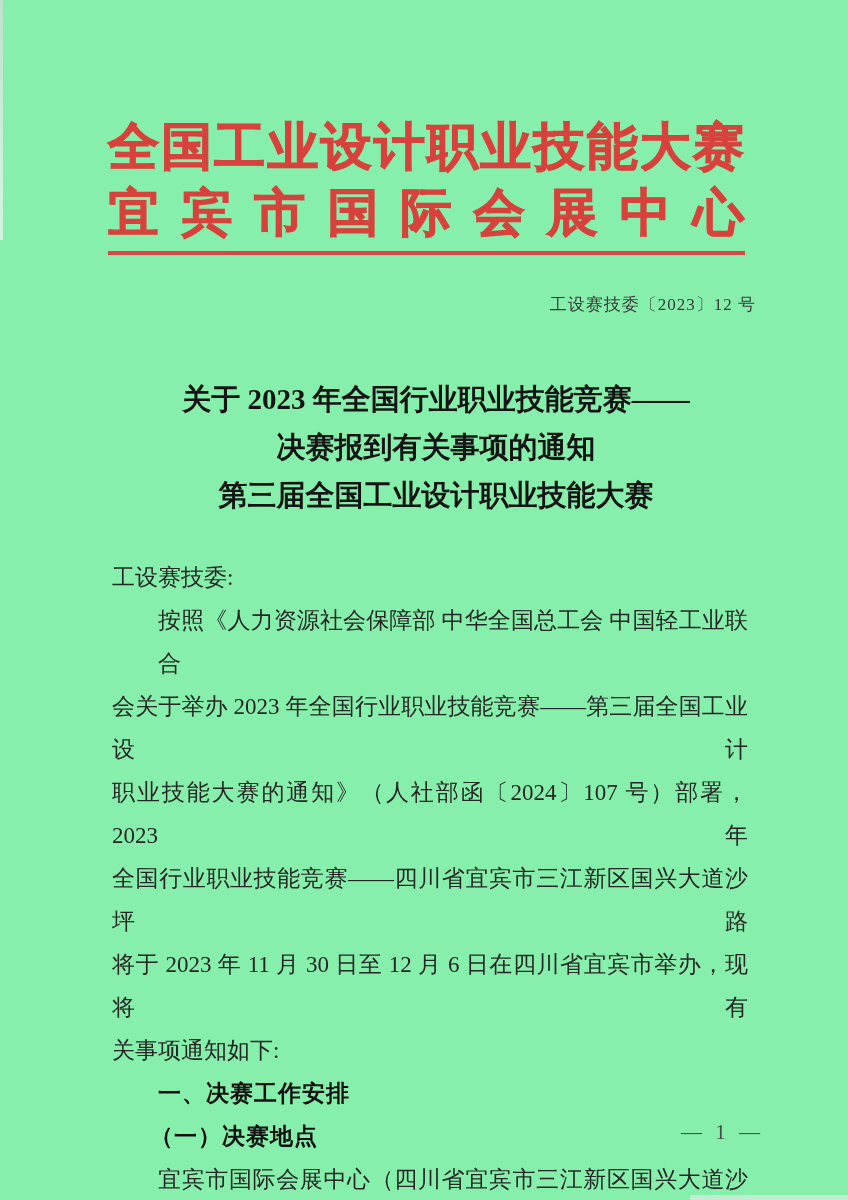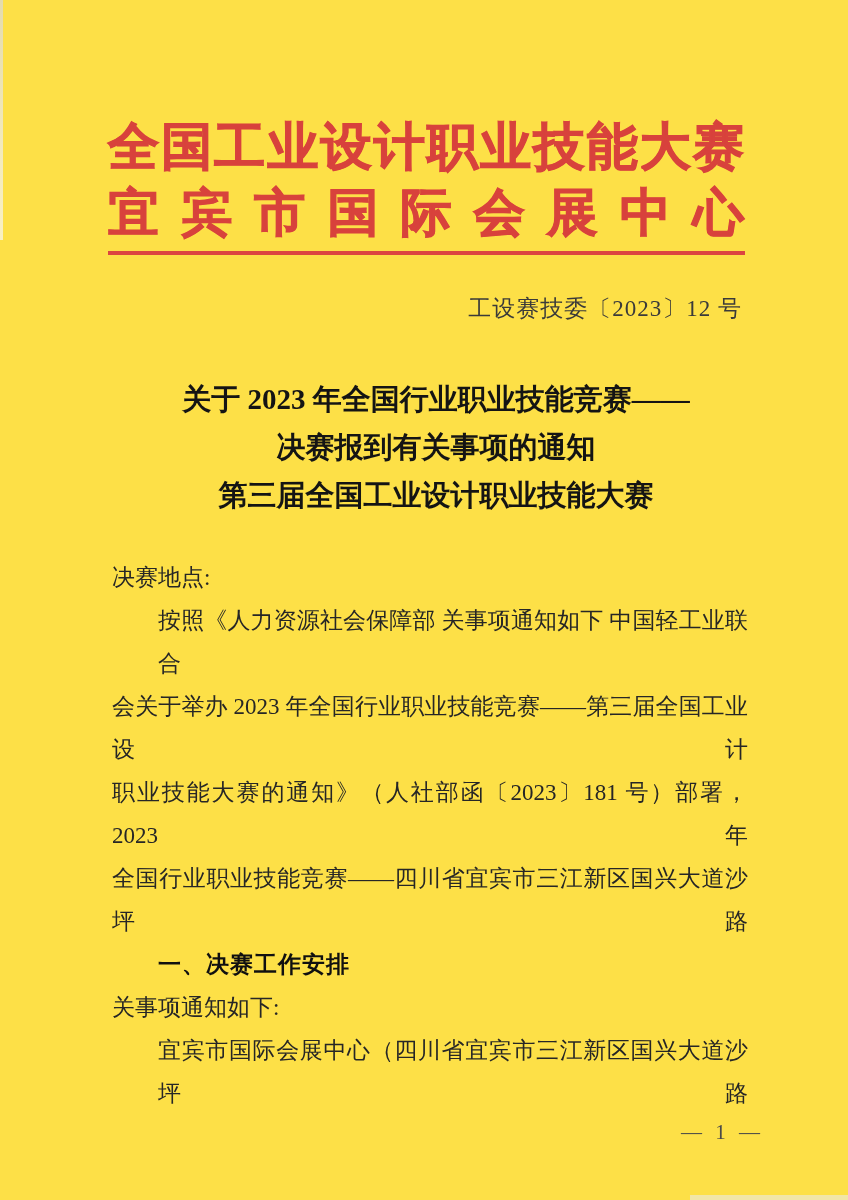--- a/index.html
+++ b/index.html
@@ -1,20 +1,20 @@
 <!DOCTYPE html>
 <html lang="zh"><head>
 <meta charset="utf-8">
 <style>
   html, body { margin: 0; padding: 0; background: #ffffff; }
   .page {
     position: relative;
     width: 848px;
     height: 1200px;
-    background: #fde047;
+    background: #86efac;
     overflow: hidden;
     font-family: "Liberation Serif", serif;
   }
   
   .scan-edge {
     position: absolute;
     left: 0; top: 0;
     width: 3px; height: 240px;
     background: linear-gradient(#d9d9d9, #efefef 65%, #f7f7f7);
     opacity: .7;
@@ -37,22 +37,22 @@
   .letterhead .lh-line { text-align: justify; text-align-last: justify; }
   .red-rule {
     position: absolute;
     left: 108px; top: 251px;
     width: 637px; height: 4px;
     background: #dc4540;
   }
   
   .doc-number {
     position: absolute;
-    top: 293px; right: 106px;
-    font-size: 23px;
+    top: 293px; right: 92px;
+    font-size: 17px;
     color: #3a3a3a;
     letter-spacing: 1px;
     font-family: "Liberation Serif", serif;
   }
   
   .title {
     position: absolute;
     left: 12px; top: 375px;
     width: 848px;
     text-align: center;
@@ -120,27 +120,29 @@
 
   <div class="doc-number">工设赛技委〔2023〕12 号</div>
 
   <div class="title">
     <div>关于 2023 年全国行业职业技能竞赛——</div>
     <div>决赛报到有关事项的通知</div>
     <div>第三届全国工业设计职业技能大赛</div>
   </div>
 
   <div class="body-text">
-    <div class="line">决赛地点:</div>
-    <div class="just indent">按照《人力资源社会保障部 关事项通知如下 中国轻工业联合</div>
+    <div class="line">工设赛技委:</div>
+    <div class="just indent">按照《人力资源社会保障部 中华全国总工会 中国轻工业联合</div>
     <div class="just">会关于举办 2023 年全国行业职业技能竞赛——第三届全国工业设计</div>
-    <div class="just">职业技能大赛的通知》（人社部函〔2023〕181 号）部署，2023 年</div>
+    <div class="just">职业技能大赛的通知》（人社部函〔2024〕107 号）部署，2023 年</div>
     <div class="just">全国行业职业技能竞赛——四川省宜宾市三江新区国兴大道沙坪路</div>
+    <div class="just">将于 2023 年 11 月 30 日至 12 月 6 日在四川省宜宾市举办，现将有</div>
+    <div class="line">关事项通知如下:</div>
     <div class="line heading indent">一、决赛工作安排</div>
-    <div class="line">关事项通知如下:</div>
+    <div class="line heading indent-paren">（一）决赛地点</div>
     <div class="just indent">宜宾市国际会展中心（四川省宜宾市三江新区国兴大道沙坪路</div>
 
   </div>
 
   <div class="page-number">— 1 —</div>
 
   <div class="scan-bottom"></div>
 
 </div>
 

